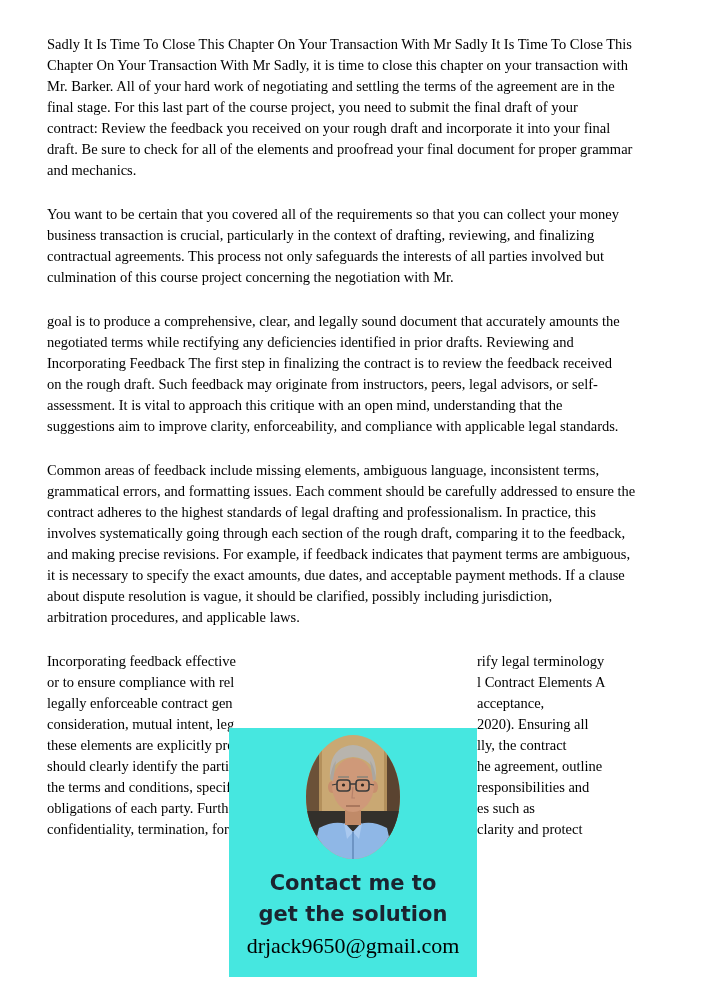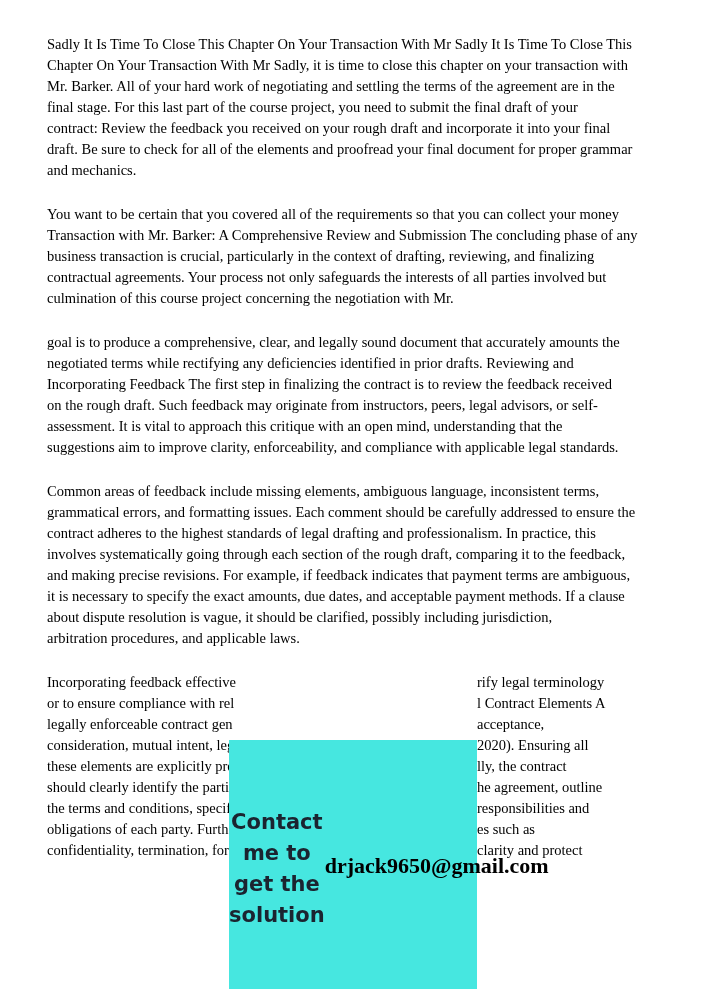--- a/index.html
+++ b/index.html
@@ -30,42 +30,41 @@
     left: 430px; top: 0;
     white-space: nowrap;
   }
   .ad-overlay {
     position: absolute;
     left: 229px; top: 728px;
     width: 248px; height: 249px;
     background: #46E7E0;
     z-index: 10;
     display: flex;
-    flex-direction: row;
+    flex-direction: column;
     align-items: center;
-    margin-top: 12px;
   }
   .portrait {
     margin-top: 7px;
     width: 94px; height: 124px;
     display: block;
   }
   .contact-text {
     margin-top: 9px;
     font-family: "DejaVu Sans", sans-serif;
     font-weight: bold;
     font-size: 21px;
     line-height: 31px;
     color: #1B2430;
     text-align: center;
   }
   .ad-email {
     margin-top: 3px;
     font-family: "Liberation Serif", serif;
-    font-weight: bold;
+    font-weight: normal;
     font-size: 22px;
     color: #000000;
     text-align: center;
   }
 </style>
 </head>
 <body>
 
 <div class="page">
 
@@ -75,23 +74,22 @@
           <div class="line">Sadly It Is Time To Close This Chapter On Your Transaction With Mr Sadly It Is Time To Close This</div>
           <div class="line">Chapter On Your Transaction With Mr Sadly, it is time to close this chapter on your transaction with</div>
           <div class="line">Mr. Barker. All of your hard work of negotiating and settling the terms of the agreement are in the</div>
           <div class="line">final stage. For this last part of the course project, you need to submit the final draft of your</div>
           <div class="line">contract: Review the feedback you received on your rough draft and incorporate it into your final</div>
           <div class="line">draft. Be sure to check for all of the elements and proofread your final document for proper grammar</div>
           <div class="line">and mechanics.</div>
         </div>
         <div class="para">
           <div class="line">You want to be certain that you covered all of the requirements so that you can collect your money</div>
-          <div class="line">Transaction with Mr. Barker: A Comprehensive Review and Submission The concluding phase of any</div>
           <div class="line">business transaction is crucial, particularly in the context of drafting, reviewing, and finalizing</div>
-          <div class="line">contractual agreements. Your process not only safeguards the interests of all parties involved but</div>
+          <div class="line">contractual agreements. This process not only safeguards the interests of all parties involved but</div>
           <div class="line">culmination of this course project concerning the negotiation with Mr.</div>
         </div>
         <div class="para">
           <div class="line">goal is to produce a comprehensive, clear, and legally sound document that accurately amounts the</div>
           <div class="line">negotiated terms while rectifying any deficiencies identified in prior drafts. Reviewing and</div>
           <div class="line">Incorporating Feedback The first step in finalizing the contract is to review the feedback received</div>
           <div class="line">on the rough draft. Such feedback may originate from instructors, peers, legal advisors, or self-</div>
           <div class="line">assessment. It is vital to approach this critique with an open mind, understanding that the</div>
           <div class="line">suggestions aim to improve clarity, enforceability, and compliance with applicable legal standards.</div>
         </div>

